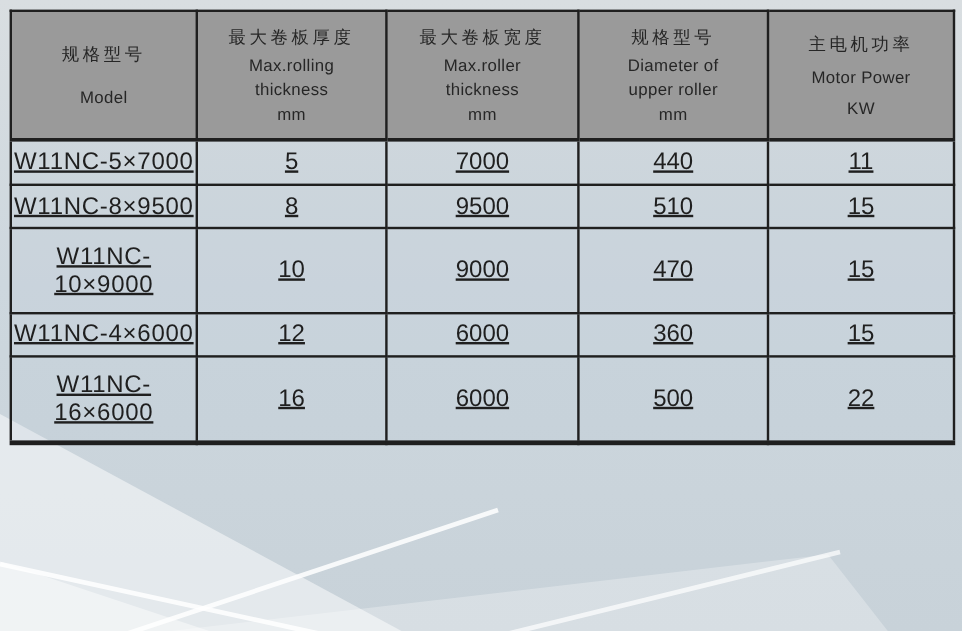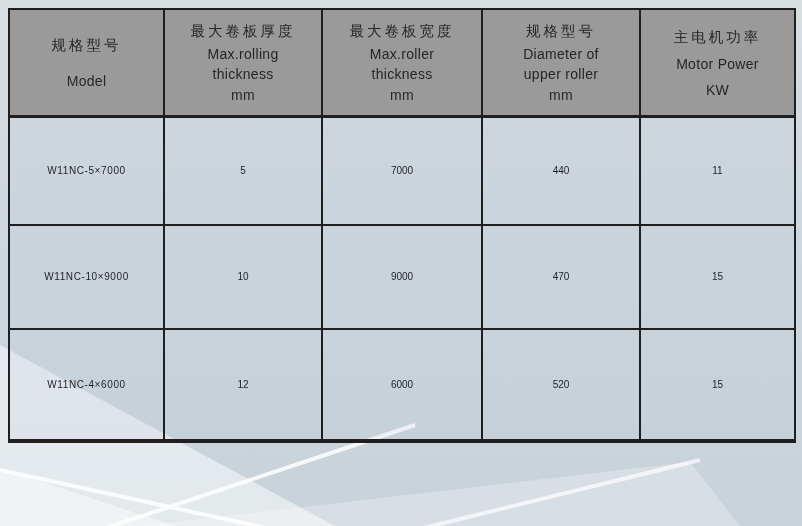--- a/index.html
+++ b/index.html
@@ -15,21 +15,21 @@
     width:802px;height:526px;overflow:hidden;
   }
   .page{
     position:relative;width:802px;height:526px;
     background:linear-gradient(180deg,#d9dee1 0%,#cdd7de 45%,#c8d2d9 100%);
     overflow:hidden;
   }
   .bg-decor{position:absolute;inset:0;width:802px;height:526px;display:block;}
   table.spec{
     position:absolute;left:8px;top:8px;
-    width:786px;height:435px;
+    width:786px;height:363px;
     border-collapse:collapse;table-layout:fixed;
     border:2px solid var(--border);
     border-bottom-width:4px;
   }
   th,td{
     border:2px solid var(--border);
     background:var(--cell-tint);
     text-align:center;vertical-align:middle;
     color:var(--text);
     padding:0;
@@ -40,21 +40,21 @@
     height:105px;
     border-bottom-width:3px;
     font-weight:normal;
   }
   .hwrap{
     display:flex;flex-direction:column;justify-content:space-evenly;
     height:105px;box-sizing:border-box;padding:8px 0;
   }
   .hwrap .zh{font-size:14.5px;letter-spacing:3px;}
   .hwrap .en{font-size:14px;letter-spacing:0.3px;}
-  tbody td{font-size:10px;}
+  tbody td{font-size:20px;text-decoration:underline;}
   tbody td.model{letter-spacing:0.6px;}
 </style>
 </head>
 <body>
 
 <div class="page">
 
   <svg class="bg-decor" viewBox="0 0 802 526" xmlns="http://www.w3.org/2000/svg" aria-hidden="true">
     <polygon points="0,345 335,526 0,526" fill="#ffffff" opacity="0.5"></polygon>
     <polygon points="0,468 175,526 0,526" fill="#ffffff" opacity="0.45"></polygon>
@@ -115,29 +115,43 @@
     </thead>
     <tbody id="table-body">
         <tr>
           <td class="model">W11NC-5×7000</td>
           <td>5</td>
           <td>7000</td>
           <td>440</td>
           <td>11</td>
         </tr>
         <tr>
+          <td class="model">W11NC-8×9500</td>
+          <td>8</td>
+          <td>9500</td>
+          <td>510</td>
+          <td>15</td>
+        </tr>
+        <tr>
           <td class="model">W11NC-10×9000</td>
           <td>10</td>
           <td>9000</td>
           <td>470</td>
           <td>15</td>
         </tr>
         <tr>
           <td class="model">W11NC-4×6000</td>
           <td>12</td>
           <td>6000</td>
-          <td>520</td>
+          <td>360</td>
           <td>15</td>
+        </tr>
+        <tr>
+          <td class="model">W11NC-16×6000</td>
+          <td>16</td>
+          <td>6000</td>
+          <td>500</td>
+          <td>22</td>
         </tr>
       </tbody>
   </table>
 
 </div>
 
 </body></html>

